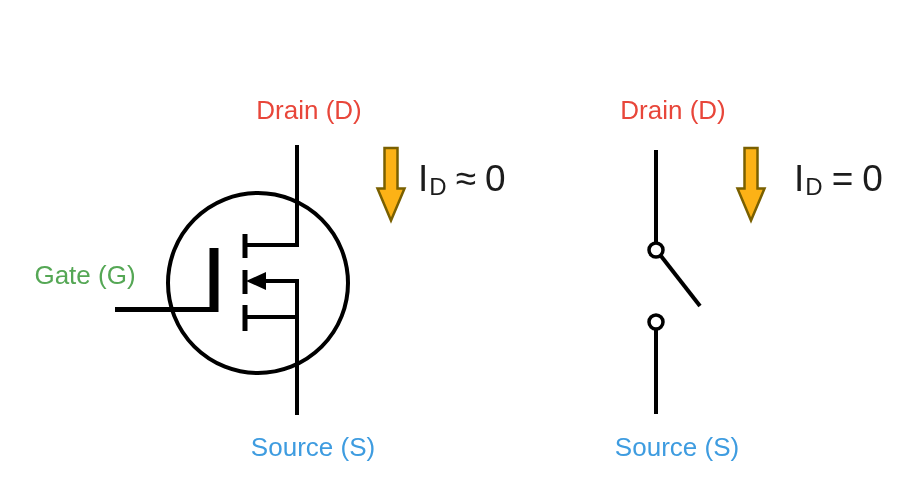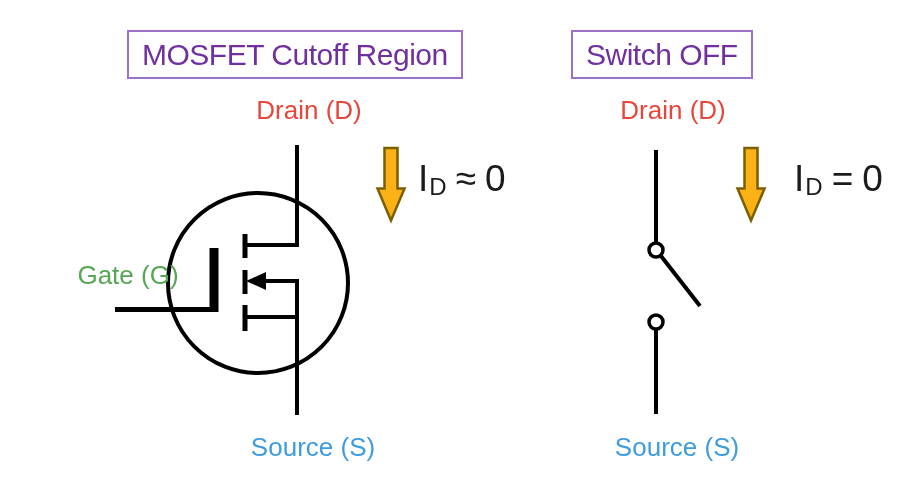--- a/index.html
+++ b/index.html
@@ -18,21 +18,21 @@
   .gold{fill:var(--arrow-gold);stroke:var(--arrow-gold-outline);stroke-width:2.5;stroke-linejoin:miter;}
   
   .title-box{
     position:absolute;top:30px;height:49px;box-sizing:border-box;
     border:2px solid var(--box-border-purple);color:var(--title-purple);
     display:flex;align-items:center;padding:0 13px;white-space:nowrap;
     font-size:30px;letter-spacing:-0.5px;
   }
   .lbl{position:absolute;transform:translateX(-50%);font-size:26px;line-height:1;white-space:nowrap;}
   .drain{color:var(--drain-red);}
-  .gate{color:var(--gate-green);margin-left:43px;}
+  .gate{color:var(--gate-green);}
   .source{color:var(--source-blue);}
   .eq{position:absolute;top:160px;font-size:37px;line-height:1;color:var(--equation-ink);white-space:nowrap;}
   .eq sub{font-size:24px;vertical-align:-4px;margin-left:1px;line-height:0;}
   .eq .rel{margin:0 9px;}
 </style>
 </head>
 <body>
 
 <div id="canvas" style="background: rgb(255, 255, 255);">
 
@@ -56,32 +56,26 @@
       <circle class="term" cx="656" cy="250" r="7"></circle>
       <line x1="661" y1="256" x2="700" y2="306"></line>
       <circle class="term" cx="656" cy="322" r="7"></circle>
       <line x1="656" y1="329" x2="656" y2="414"></line>
     </g>
 
     <polygon class="gold" points="384.5,148 397.5,148 397.5,188.5 404.5,188.5 391,220.5 377.5,188.5 384.5,188.5"></polygon>
     <polygon class="gold" points="744.5,148 757.5,148 757.5,188.5 764.5,188.5 751,220.5 737.5,188.5 744.5,188.5"></polygon>
   </svg>
 
-  <div class="title-box" style="left:127px">
-    <span>MOSFET Cutoff Region</span>
-  </div>
   <div class="lbl drain" style="left:309px;top:97px">Drain (D)</div>
   <div class="lbl gate" style="left:85px;top:262px">Gate (G)</div>
   <div class="lbl source" style="left:313px;top:434px">Source (S)</div>
   <div class="eq" style="left:418px">
     <span>I</span><sub>D</sub><span class="rel">≈</span><span>0</span>
   </div>
 
-  <div class="title-box" style="left:571px">
-    <span>Switch OFF</span>
-  </div>
   <div class="lbl drain" style="left:673px;top:97px">Drain (D)</div>
   <div class="lbl source" style="left:677px;top:434px">Source (S)</div>
   <div class="eq" style="left:794px">
     <span>I</span><sub>D</sub><span class="rel">=</span><span>0</span>
   </div>
 
 </div>
 
 </body></html>

